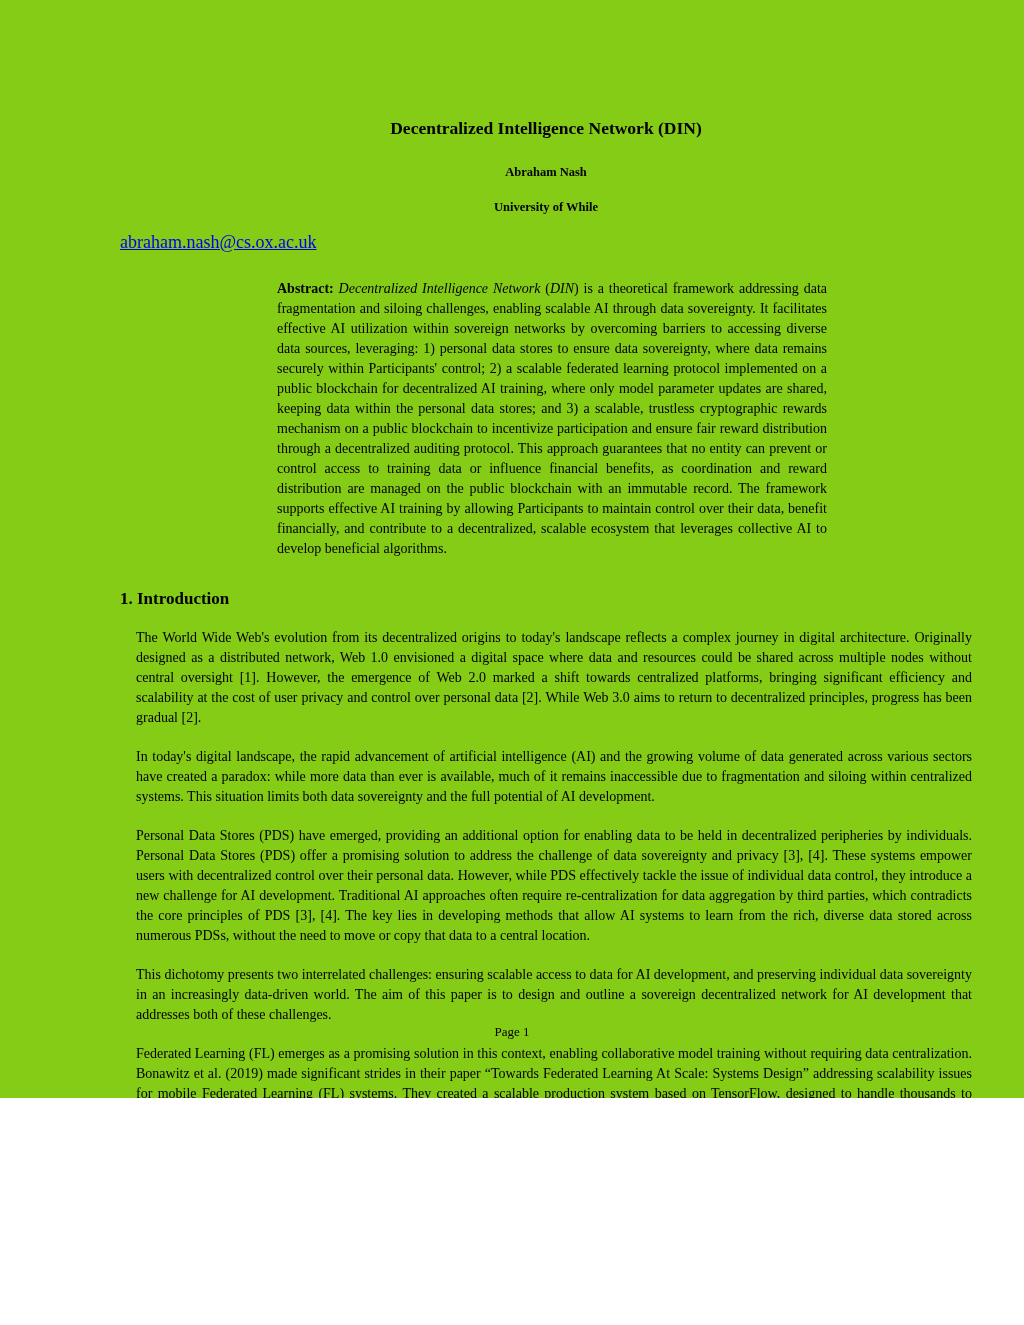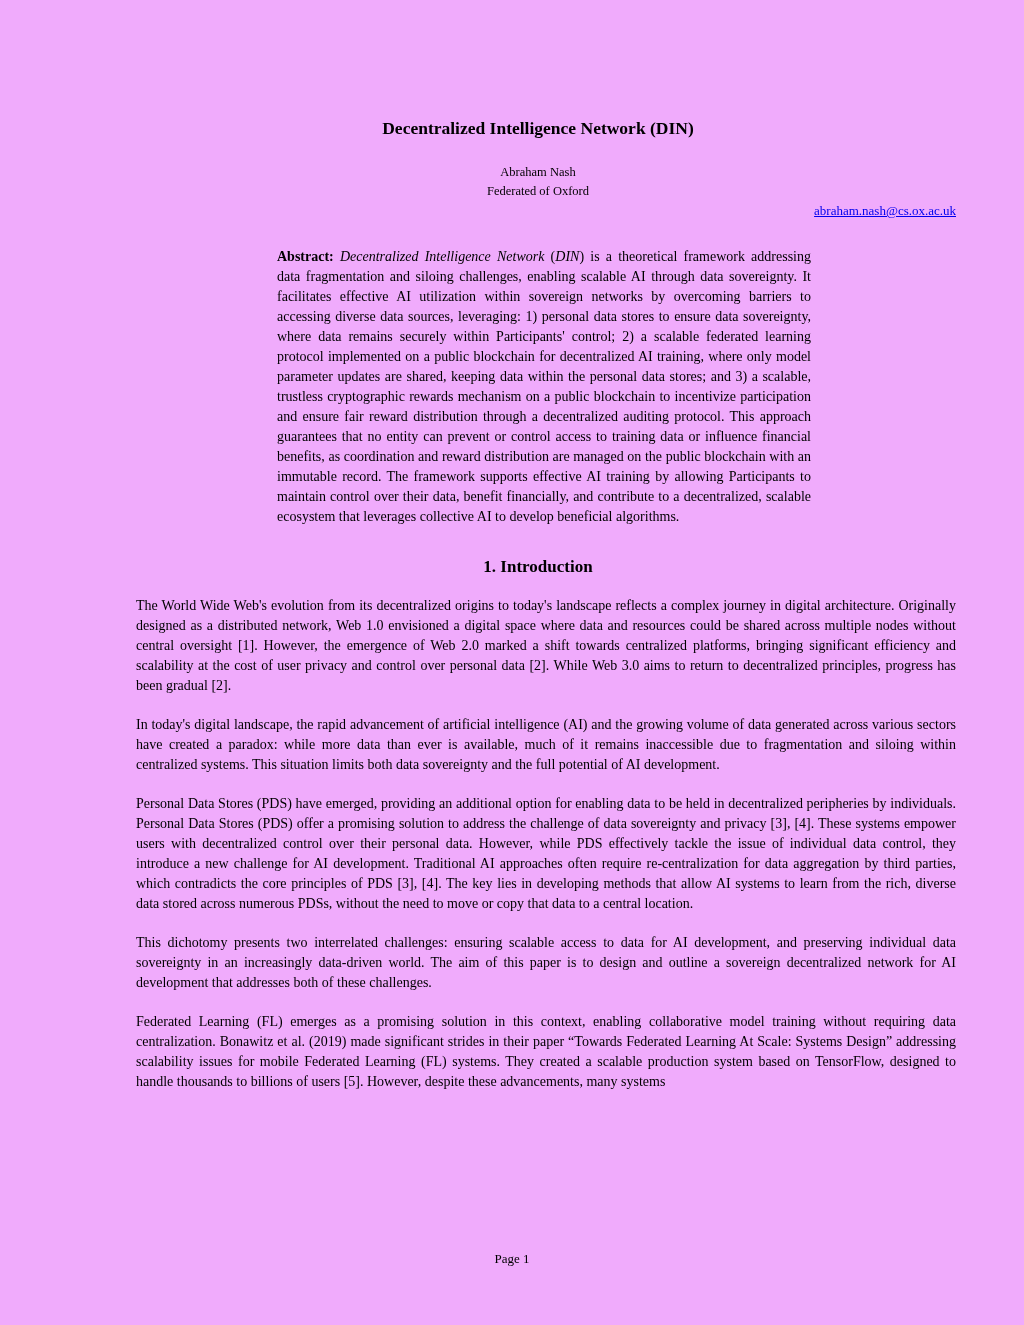--- a/index.html
+++ b/index.html
@@ -1,62 +1,62 @@
 <!DOCTYPE html>
 <html><head>
 <meta charset="utf-8">
 <style>
   * { box-sizing: border-box; }
   html, body { margin: 0; padding: 0; background: #ffffff; }
   .page {
     width: 1024px;
-    height: 1325px;
-    background: #f0abfc;
+    height: 1098px;
+    background: #84cc16;
     color: #000000;
     font-family: "Liberation Serif", serif;
     position: relative;
-    padding: 118px 68px 0 120px;
+    padding: 118px 52px 0 120px;
     overflow: hidden;
   }
   .title {
     text-align: center;
     font-size: 17.5px;
     font-weight: bold;
     margin: 0 0 24px 0;
     line-height: 1.2;
   }
   .author-line {
     text-align: center;
     font-size: 12.5px;
     line-height: 19px;
-    margin: 0;
+    margin: 16px;
+    font-weight: bold;
   }
   .email-line {
-    text-align: right;
-    font-size: 13px;
+    text-align: left;
+    font-size: 18px;
     line-height: 19px;
     margin: 0;
   }
   a.email-link {
     color: #0000EE;
     text-decoration: underline;
     cursor: pointer;
   }
   .abstract {
     margin: 27px 145px 0 157px;
     text-align: justify;
     font-size: 14px;
     line-height: 20px;
   }
   .section-heading {
     font-size: 17px;
     font-weight: bold;
     margin: 30px 0 0 0;
     line-height: 1.2;
-    text-align: center;
   }
   p.body-para {
     text-align: justify;
     font-size: 14px;
     line-height: 20px;
     margin: 19px 0 0 16px;
   }
   .page-footer {
     position: absolute;
     left: 0;
@@ -68,21 +68,21 @@
 </style>
 </head>
 <body>
 
 <div class="page">
 
   <h1 class="title">Decentralized Intelligence Network (DIN)</h1>
 
   <div>
     <p class="author-line">Abraham Nash</p>
-    <p class="author-line">Federated of Oxford</p>
+    <p class="author-line">University of While</p>
     <p class="email-line"><a class="email-link">abraham.nash@cs.ox.ac.uk</a></p>
   </div>
 
   <p class="abstract"><b>Abstract: </b><i>Decentralized Intelligence Network</i><span> (</span><i>DIN</i><span>) is a theoretical framework addressing data fragmentation and siloing challenges, enabling scalable AI through data sovereignty. It facilitates effective AI utilization within sovereign networks by overcoming barriers to accessing diverse data sources, leveraging: 1) personal data stores to ensure data sovereignty, where data remains securely within Participants' control; 2) a scalable federated learning protocol implemented on a public blockchain for decentralized AI training, where only model parameter updates are shared, keeping data within the personal data stores; and 3) a scalable, trustless cryptographic rewards mechanism on a public blockchain to incentivize participation and ensure fair reward distribution through a decentralized auditing protocol. This approach guarantees that no entity can prevent or control access to training data or influence financial benefits, as coordination and reward distribution are managed on the public blockchain with an immutable record. The framework supports effective AI training by allowing Participants to maintain control over their data, benefit financially, and contribute to a decentralized, scalable ecosystem that leverages collective AI to develop beneficial algorithms.</span></p>
 
   <h2 class="section-heading">1. Introduction</h2>
 
   <p class="body-para">The World Wide Web's evolution from its decentralized origins to today's landscape reflects a complex journey in digital architecture. Originally designed as a distributed network, Web 1.0 envisioned a digital space where data and resources could be shared across multiple nodes without central oversight [1]. However, the emergence of Web 2.0 marked a shift towards centralized platforms, bringing significant efficiency and scalability at the cost of user privacy and control over personal data [2]. While Web 3.0 aims to return to decentralized principles, progress has been gradual [2].</p>
 
   <p class="body-para">In today's digital landscape, the rapid advancement of artificial intelligence (AI) and the growing volume of data generated across various sectors have created a paradox: while more data than ever is available, much of it remains inaccessible due to fragmentation and siloing within centralized systems. This situation limits both data sovereignty and the full potential of AI development.</p>

